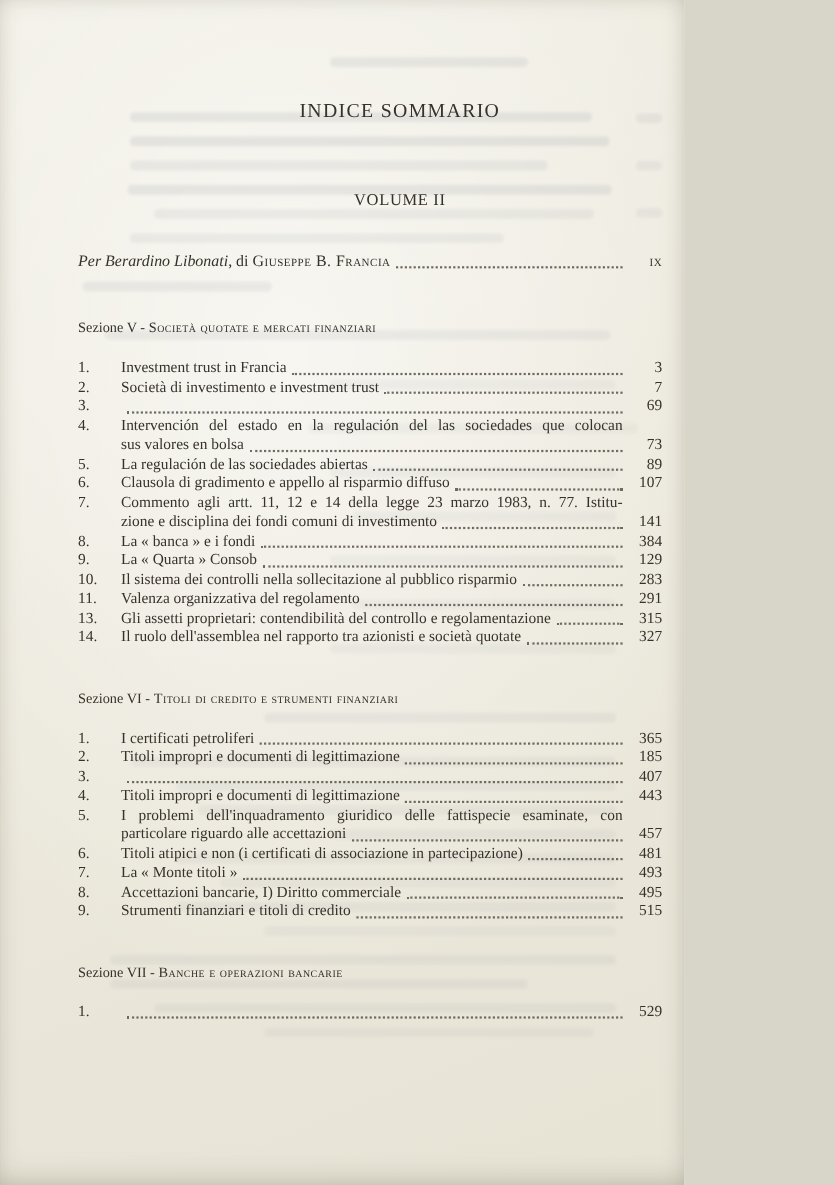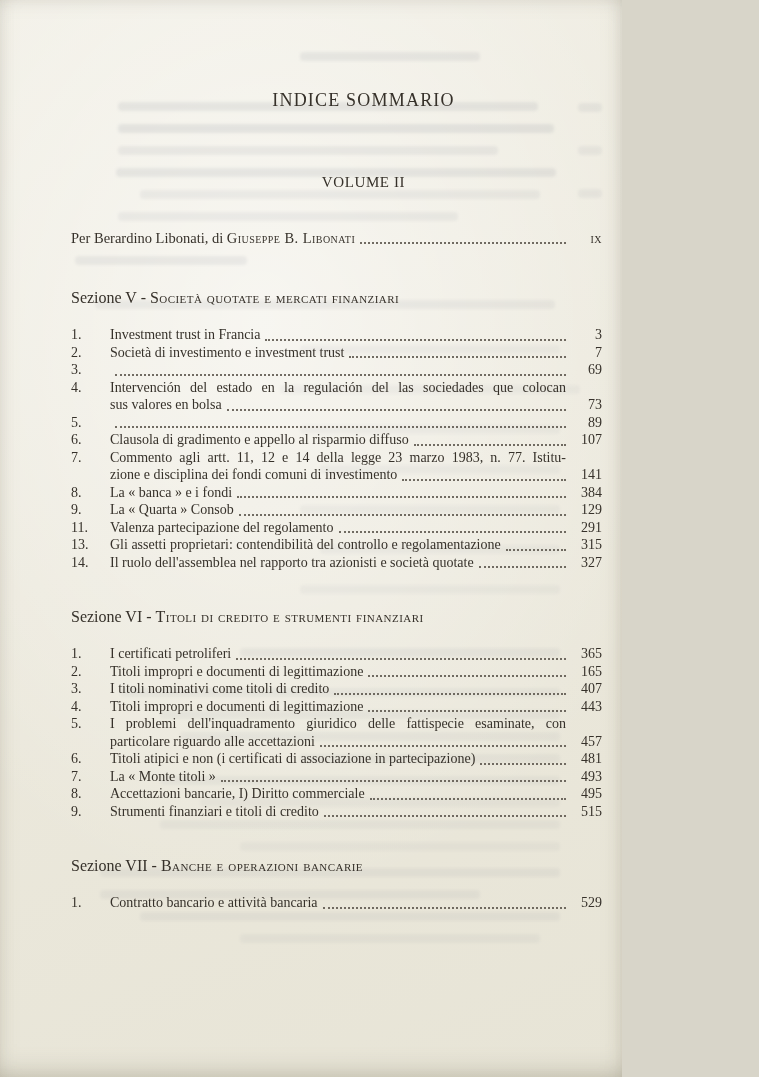--- a/index.html
+++ b/index.html
@@ -18,22 +18,22 @@
   .ghost{position:absolute;height:9px;border-radius:4px;
     background:rgba(108,114,130,1);filter:blur(1.6px);pointer-events:none;}
   .content{position:absolute;inset:0;padding:90px 0 0 71px;z-index:2;}
   .doc-title{width:585px;margin:0 0 63px;text-align:center;
     font-size:18px;font-weight:400;letter-spacing:1.2px;}
   .doc-volume{width:585px;margin:16px 0 38px;text-align:center;
     font-size:15px;font-weight:400;letter-spacing:.6px;}
   .sc{font-variant-caps:small-caps;letter-spacing:.45px;}
   .dedication{display:flex;align-items:baseline;width:531px;margin:0 0 42px;
     font-size:14.5px;line-height:18px;}
-  .dedication .work{}
-  .sec-heading{font-size:16px;line-height:17px;margin:12px 0 20px;font-weight:400;}
+  .dedication .work{font-style:italic;}
+  .sec-heading{font-size:13px;line-height:17px;margin:12px 0 20px;font-weight:400;}
   .section{margin-top:37px;}
   .section:first-child{margin-top:0;}
   .items{width:531px;font-size:14px;line-height:17.5px;}
   .item{display:flex;}
   .inum{width:39px;flex-shrink:0;}
   .ibody{flex:1;min-width:0;}
   .iline{display:flex;align-items:flex-end;}
   .iline.cont{display:block;padding-right:36px;text-align:justify;text-align-last:justify;}
   .itext{white-space:nowrap;}
   .leader{flex:1;min-width:8px;border-bottom:2px dotted #5a544b;
@@ -75,21 +75,21 @@
     <div class="ghost" style="left: 118px; top: 146px; width: 380px; opacity: 0.09;"></div>
     <div class="ghost" style="left: 118px; top: 124px; width: 436px; opacity: 0.12;"></div>
     <div class="ghost" style="left: 118px; top: 102px; width: 420px; opacity: 0.11;"></div>
     <div class="ghost" style="left: 300px; top: 52px; width: 180px; opacity: 0.1;"></div>
 
   <div class="content">
     <h1 class="doc-title">INDICE SOMMARIO</h1>
     <h2 class="doc-volume">VOLUME II</h2>
 
     <div class="dedication">
-      <span><span class="work">Per Berardino Libonati</span><span>, di </span><span class="sc">Giuseppe B. Libonati</span></span>
+      <span><span class="work">Per Berardino Libonati</span><span>, di </span><span class="sc">Giuseppe B. Francia</span></span>
       <span class="leader"></span>
       <span class="ipage sc">ix</span>
     </div>
 
     <div>
     <div class="section">
       <h3 class="sec-heading"><span>Sezione V</span><span> - </span><span class="sc">Società quotate e mercati finanziari</span></h3>
       <div class="items">
     <div class="item">
       <span class="inum">1.</span>
@@ -132,20 +132,21 @@
                   <span class="leader"></span>
                   <span class="ipage">73</span>
                 </span>
               </span>
     </div>
 
     <div class="item">
       <span class="inum">5.</span>
       <span class="ibody">
                 <span class="iline">
+                  <span class="itext">La regulación de las sociedades abiertas</span>
                   <span class="leader"></span>
                   <span class="ipage">89</span>
                 </span>
               </span>
     </div>
 
     <div class="item">
       <span class="inum">6.</span>
       <span class="ibody">
                 <span class="iline">
@@ -183,26 +184,36 @@
       <span class="inum">9.</span>
       <span class="ibody">
                 <span class="iline">
                   <span class="itext">La « Quarta » Consob</span>
                   <span class="leader"></span>
                   <span class="ipage">129</span>
                 </span>
               </span>
     </div>
 
+    <div class="item">
+      <span class="inum">10.</span>
+      <span class="ibody">
+                <span class="iline">
+                  <span class="itext">Il sistema dei controlli nella sollecitazione al pubblico risparmio</span>
+                  <span class="leader"></span>
+                  <span class="ipage">283</span>
+                </span>
+              </span>
+    </div>
 
     <div class="item">
       <span class="inum">11.</span>
       <span class="ibody">
                 <span class="iline">
-                  <span class="itext">Valenza partecipazione del regolamento</span>
+                  <span class="itext">Valenza organizzativa del regolamento</span>
                   <span class="leader"></span>
                   <span class="ipage">291</span>
                 </span>
               </span>
     </div>
 
 
     <div class="item">
       <span class="inum">13.</span>
       <span class="ibody">
@@ -240,30 +251,29 @@
                 </span>
               </span>
     </div>
 
     <div class="item">
       <span class="inum">2.</span>
       <span class="ibody">
                 <span class="iline">
                   <span class="itext">Titoli impropri e documenti di legittimazione</span>
                   <span class="leader"></span>
-                  <span class="ipage">165</span>
+                  <span class="ipage">185</span>
                 </span>
               </span>
     </div>
 
     <div class="item">
       <span class="inum">3.</span>
       <span class="ibody">
                 <span class="iline">
-                  <span class="itext">I titoli nominativi come titoli di credito</span>
                   <span class="leader"></span>
                   <span class="ipage">407</span>
                 </span>
               </span>
     </div>
 
     <div class="item">
       <span class="inum">4.</span>
       <span class="ibody">
                 <span class="iline">
@@ -332,21 +342,20 @@
   </div>
     </div>
 
     <div class="section">
       <h3 class="sec-heading"><span>Sezione VII</span><span> - </span><span class="sc">Banche e operazioni bancarie</span></h3>
       <div class="items">
     <div class="item">
       <span class="inum">1.</span>
       <span class="ibody">
                 <span class="iline">
-                  <span class="itext">Contratto bancario e attività bancaria</span>
                   <span class="leader"></span>
                   <span class="ipage">529</span>
                 </span>
               </span>
     </div>
   </div>
     </div>
   </div>
   </div>
 

